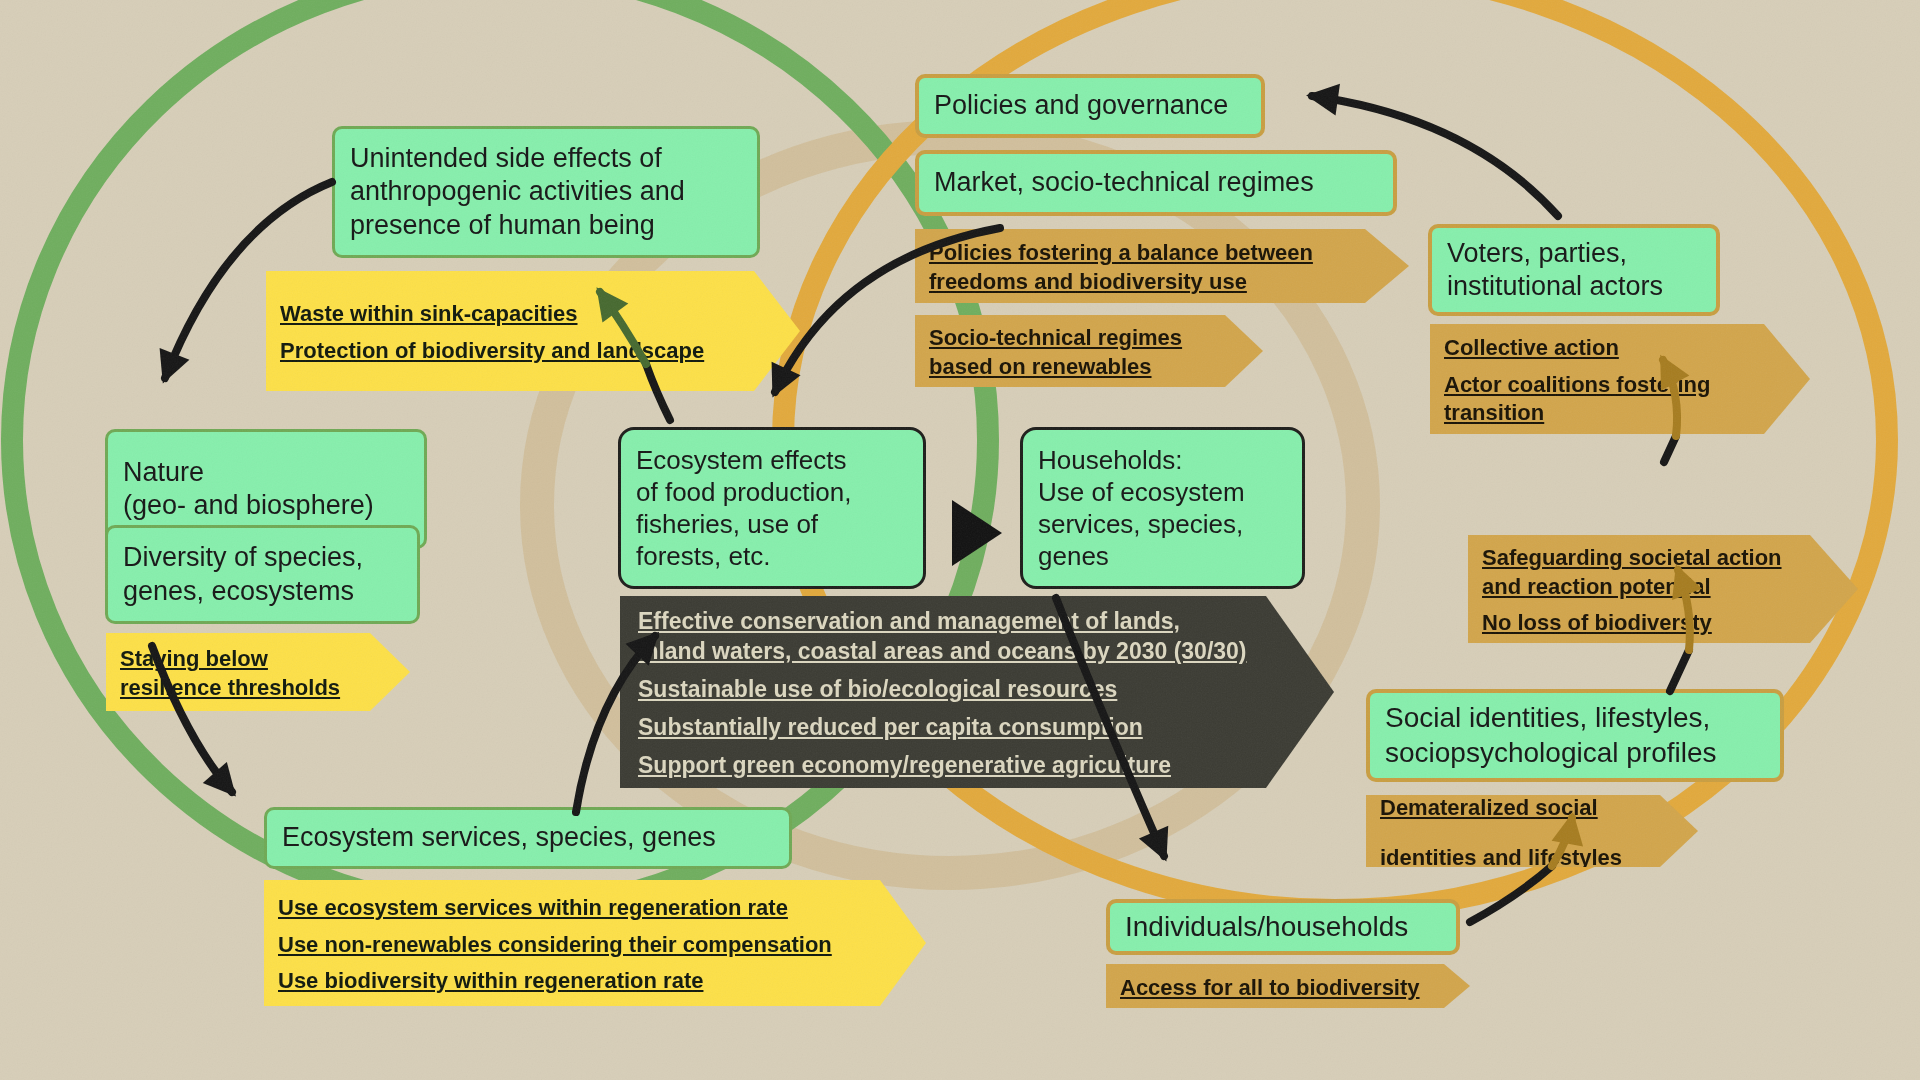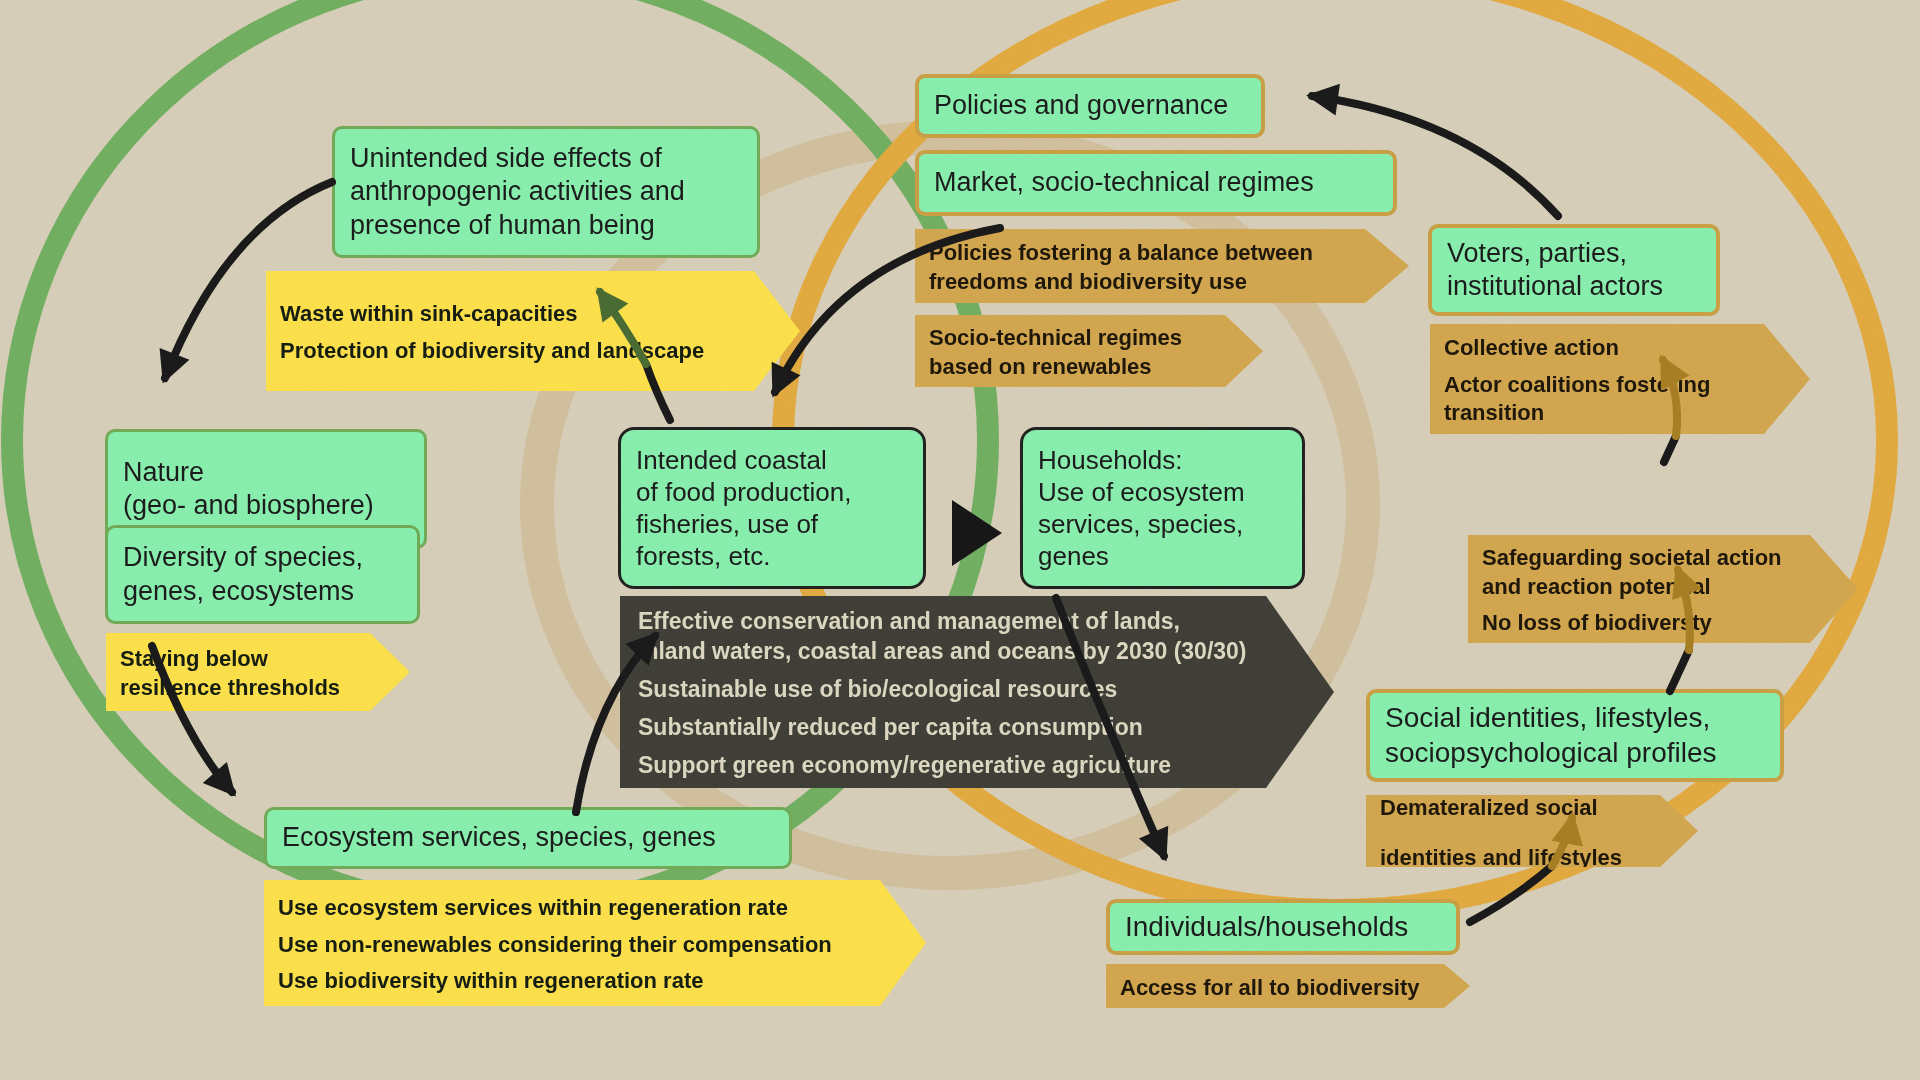--- a/index.html
+++ b/index.html
@@ -11,21 +11,21 @@
   #grain{z-index:6;opacity:.07}
   .box{position:absolute;z-index:2;background:#86efac;border:3px solid;border-radius:10px;
     display:flex;flex-direction:column;justify-content:center;padding:8px 15px;box-sizing:border-box;
     font-size:27px;line-height:1.24;}
   .box.green{border-color:#6fa954;}
   .box.gold{border-color:#c99e41;border-width:4px;}
   .box.dark{border-color:#1d1d1a;border-width:3.5px;border-radius:16px;font-size:26px;}
   .box .bold{font-weight:normal;}
   .banner{position:absolute;z-index:2;display:flex;flex-direction:column;justify-content:center;
     padding:8px 50px 4px 14px;box-sizing:border-box;font-size:22px;font-weight:bold;line-height:1.3;
-    clip-path:polygon(0 0,calc(100% - var(--tip)) 0,100% 50%,calc(100% - var(--tip)) 100%,0 100%);}
+    clip-path:polygon(0 0,calc(100% - var(--tip)) 0,100% 50%,calc(100% - var(--tip)) 100%,0 100%);text-decoration:underline;}
   .banner.green{background:#fde047;color:#10180c;}
   .banner.gold{background:#d2a54b;color:#191204;}
   .banner.dark{background:#3b3b33;color:#dcd7c0;font-size:23px;}
   .sp{margin-top:8px;}
 </style>
 </head>
 <body>
 
 <div id="canvas">
 
@@ -58,21 +58,21 @@
     <div>Nature</div>
     <div>(geo- and biosphere)</div>
   </div>
 
   <div class="box green" style="left:105px;top:525px;width:315px;height:99px;">
     <div>Diversity of species,</div>
     <div>genes, ecosystems</div>
   </div>
 
   <div class="box dark" style="left:618px;top:427px;width:308px;height:162px;">
-    <div>Intended coastal</div>
+    <div>Ecosystem effects</div>
     <div>of food production,</div>
     <div>fisheries, use of</div>
     <div>forests, etc.</div>
   </div>
 
   <div class="box dark" style="left:1020px;top:427px;width:285px;height:162px;">
     <div class="bold">Households:</div>
     <div>Use of ecosystem</div>
     <div>services, species,</div>
     <div>genes</div>

